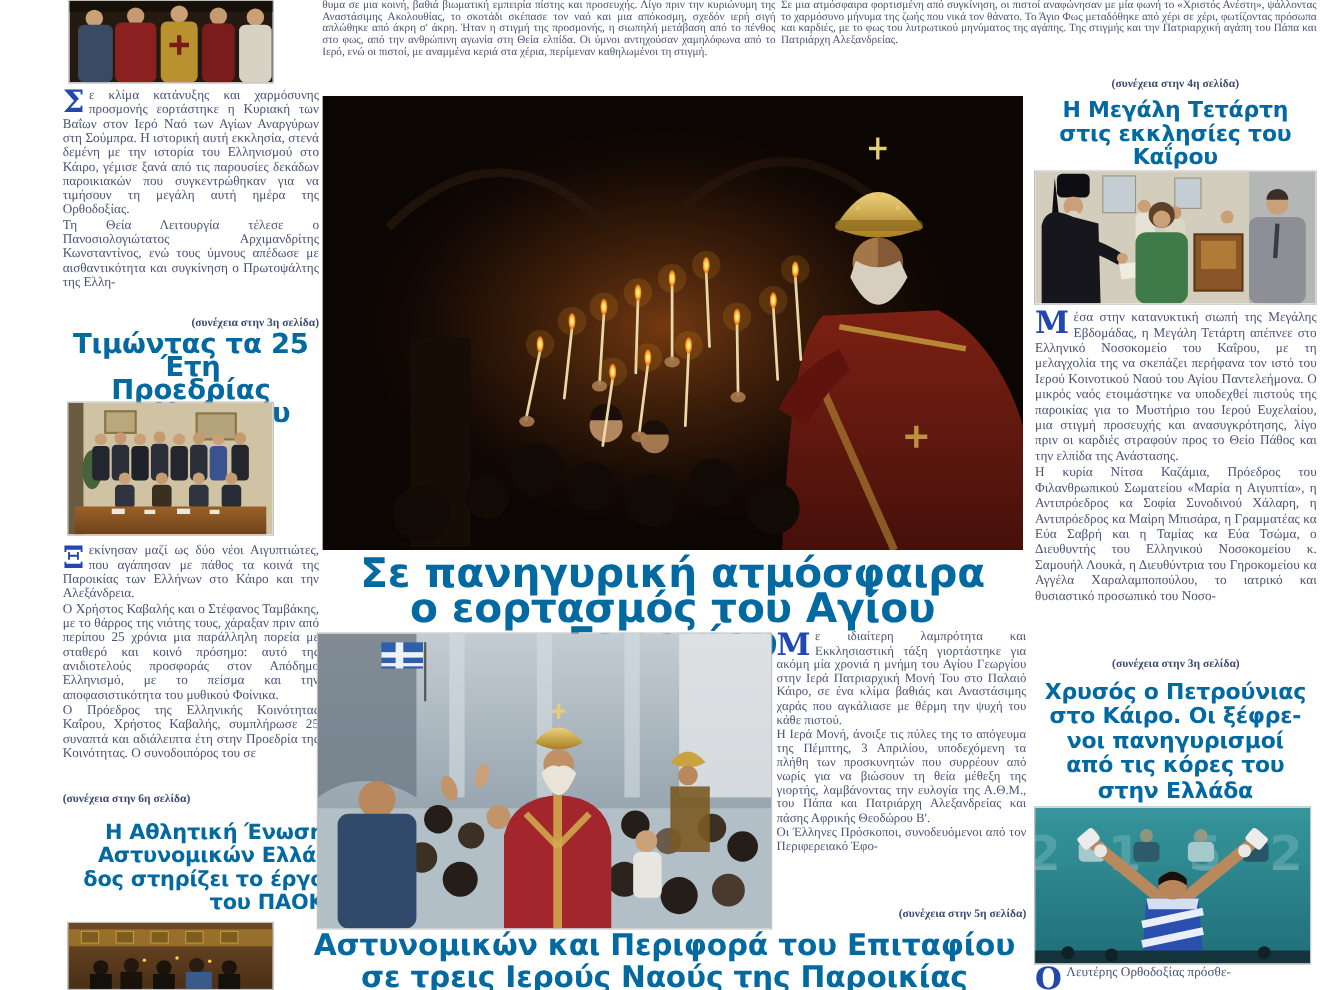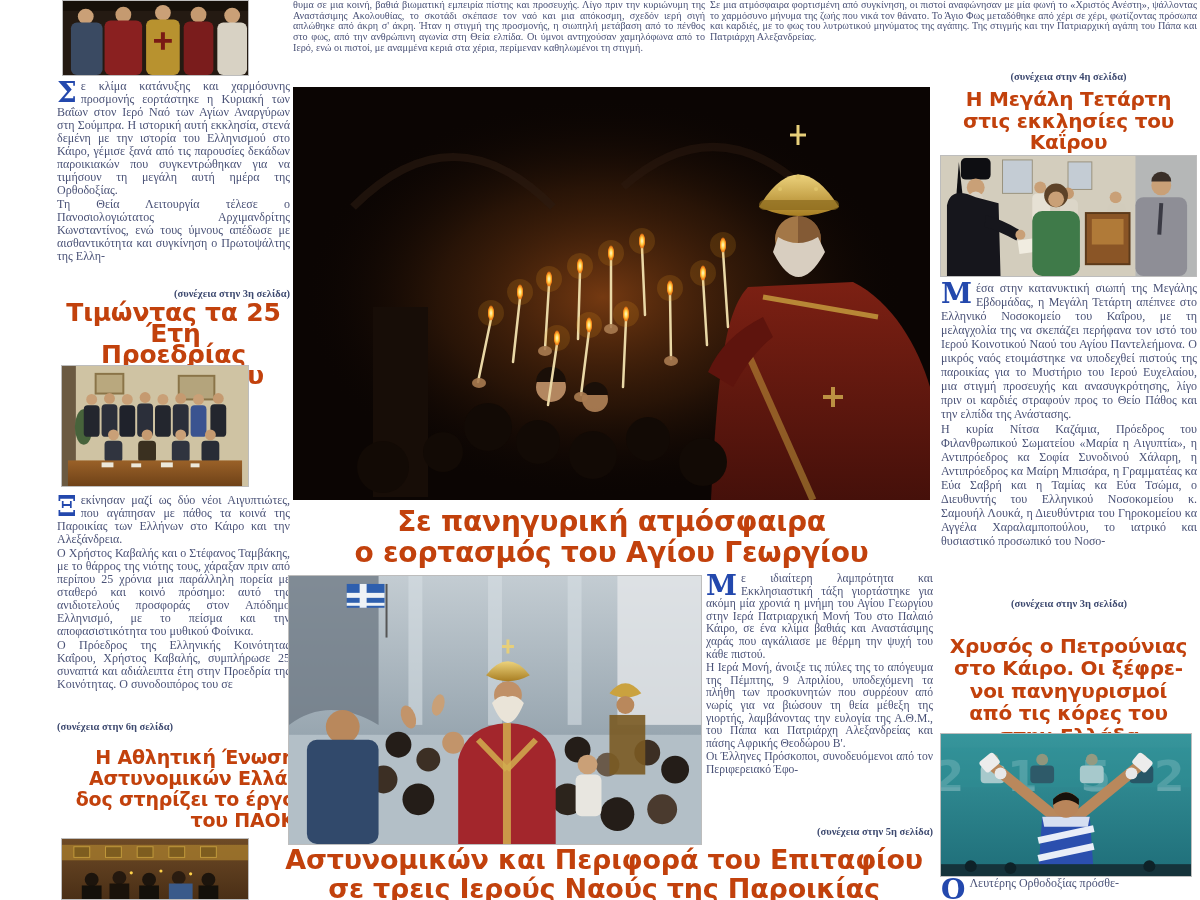--- a/index.html
+++ b/index.html
@@ -3,21 +3,21 @@
 <meta charset="utf-8">
 <style>
   html,body{margin:0;padding:0;}
   .page{position:relative;width:1200px;height:900px;background:#ffffff;overflow:hidden;
         font-family:"Liberation Serif",serif;}
   .txt{position:absolute;text-align:justify;color:#4a5277;overflow:hidden;}
   .txt p{margin:0 0 1px 0;}
   .dropcap{float:left;font-family:"DejaVu Serif",serif;font-weight:bold;color:#2348ad;
            font-size:28px;line-height:22px;padding:2px 4px 0 0;}
   .cont{position:absolute;font-weight:bold;font-size:10.5px;color:#3e4a70;}
-  .hl{position:absolute;color:#c2410c;font-family:"DejaVu Sans",sans-serif;font-weight:bold;
+  .hl{position:absolute;color:#0369a1;font-family:"DejaVu Sans",sans-serif;font-weight:bold;
       text-align:center;letter-spacing:-0.2px;}
   .photo{position:absolute;overflow:hidden;border:1px solid #bdbdbd;box-sizing:border-box;}
   .photo.noborder{border:none;}
   .photo svg{display:block;width:100%;height:100%;}
 </style>
 </head>
 <body>
 
 <div class="page">
 
@@ -248,21 +248,21 @@
       <g fill="#a97b50" opacity="0.9">
         <ellipse cx="186" cy="296" rx="7" ry="5"></ellipse>
           <ellipse cx="252" cy="264" rx="7" ry="5"></ellipse>
         <ellipse cx="318" cy="242" rx="7" ry="5"></ellipse>
           <ellipse cx="288" cy="310" rx="7" ry="5"></ellipse>
         <ellipse cx="378" cy="274" rx="7" ry="5"></ellipse>
       </g>
     </svg>
   </div>
 
-  <div class="hl" style="left:293px;top:506px;width:637px;font-size:28px;line-height:31px;">
+  <div class="hl" style="left:293px;top:506px;width:637px;font-size:37px;line-height:31px;">
     <div>Σε πανηγυρική ατμόσφαιρα</div>
     <div>ο εορτασμός του Αγίου Γεωργίου</div>
   </div>
 
   <div class="photo" style="left:288px;top:575px;width:414px;height:270px;">
     <svg viewBox="0 0 414 270" preserveAspectRatio="none">
       <defs>
         <linearGradient id="bldG" x1="0" y1="0" x2="0" y2="1">
           <stop offset="0" stop-color="#c3ccd2"></stop>
             <stop offset="1" stop-color="#98a6b0"></stop>
@@ -320,21 +320,21 @@
         <circle cx="338" cy="130" r="9" fill="#b9885c"></circle>
         <rect x="322" y="140" width="36" height="60" fill="#7a5a22" opacity="0.9"></rect>
       </g>
       <circle cx="300" cy="190" r="10" fill="#caa077"></circle>
       <rect x="288" y="200" width="26" height="42" rx="6" fill="#e8e6e0"></rect>
     </svg>
   </div>
 
   <div class="txt" style="left:706px;top:573px;width:227px;height:250px;font-size:11.6px;line-height:12.6px;">
     <p><span class="dropcap">Μ</span><span>ε ιδιαίτερη λαμπρότητα και Εκκλησιαστική τάξη γιορτάστηκε για ακόμη μία χρονιά η μνήμη του Αγίου Γεωργίου στην Ιερά Πατριαρχική Μονή Του στο Παλαιό Κάιρο, σε ένα κλίμα βαθιάς και Αναστάσιμης χαράς που αγκάλιασε με θέρμη την ψυχή του κάθε πιστού.</span></p>
-    <p>Η Ιερά Μονή, άνοιξε τις πύλες της το απόγευμα της Πέμπτης, 9 Απριλίου, υποδεχόμενη τα πλήθη των προσκυνητών που συρρέουν από νωρίς για να βιώσουν τη θεία μέθεξη της γιορτής, λαμβάνοντας την ευλογία της Α.Θ.Μ., του Πάπα και Πατριάρχη Αλεξανδρείας και πάσης Αφρικής Θεοδώρου Β'.</p>
+    <p>Η Ιερά Μονή, άνοιξε τις πύλες της το απόγευμα της Πέμπτης, 3 Απριλίου, υποδεχόμενη τα πλήθη των προσκυνητών που συρρέουν από νωρίς για να βιώσουν τη θεία μέθεξη της γιορτής, λαμβάνοντας την ευλογία της Α.Θ.Μ., του Πάπα και Πατριάρχη Αλεξανδρείας και πάσης Αφρικής Θεοδώρου Β'.</p>
     <p>Οι Έλληνες Πρόσκοποι, συνοδευόμενοι από τον Περιφερειακό Έφο-</p>
   </div>
   <div class="cont" style="left:706px;top:826px;width:227px;text-align:right;">(συνέχεια στην 5η σελίδα)</div>
 
   <div class="hl" style="left:268px;top:845px;width:672px;font-size:27px;line-height:29px;">
     <div>Αστυνομικών και Περιφορά του Επιταφίου</div>
     <div>σε τρεις Ιερούς Ναούς της Παροικίας</div>
   </div>
 
   <div class="hl" style="left:940px;top:89px;width:257px;font-size:20px;line-height:21.5px;">
@@ -382,21 +382,21 @@
       </g>
     </svg>
   </div>
 
   <div class="txt" style="left:941px;top:281px;width:256px;height:314px;font-size:12px;line-height:14px;">
     <p><span class="dropcap">Μ</span><span>έσα στην κατανυκτική σιωπή της Μεγάλης Εβδομάδας, η Μεγάλη Τετάρτη απέπνεε στο Ελληνικό Νοσοκομείο του Καΐρου, με τη μελαγχολία της να σκεπάζει περήφανα τον ιστό του Ιερού Κοινοτικού Ναού του Αγίου Παντελεήμονα. Ο μικρός ναός ετοιμάστηκε να υποδεχθεί πιστούς της παροικίας για το Μυστήριο του Ιερού Ευχελαίου, μια στιγμή προσευχής και ανασυγκρότησης, λίγο πριν οι καρδιές στραφούν προς το Θείο Πάθος και την ελπίδα της Ανάστασης.</span></p>
     <p>Η κυρία Νίτσα Καζάμια, Πρόεδρος του Φιλανθρωπικού Σωματείου «Μαρία η Αιγυπτία», η Αντιπρόεδρος κα Σοφία Συνοδινού Χάλαρη, η Αντιπρόεδρος κα Μαίρη Μπισάρα, η Γραμματέας κα Εύα Σαβρή και η Ταμίας κα Εύα Τσώμα, ο Διευθυντής του Ελληνικού Νοσοκομείου κ. Σαμουήλ Λουκά, η Διευθύντρια του Γηροκομείου κα Αγγέλα Χαραλαμποπούλου, το ιατρικό και θυσιαστικό προσωπικό του Νοσο-</p>
   </div>
   <div class="cont" style="left:941px;top:598px;width:256px;text-align:center;">(συνέχεια στην 3η σελίδα)</div>
 
-  <div class="hl" style="left:938px;top:617px;width:261px;font-size:20px;line-height:22.4px;margin-top:18px;">
+  <div class="hl" style="left:938px;top:617px;width:261px;font-size:20px;line-height:22.4px;">
     <div>Χρυσός ο Πετρούνιας</div>
     <div>στο Κάιρο. Οι ξέφρε-</div>
     <div>νοι πανηγυρισμοί</div>
     <div>από τις κόρες του</div>
     <div>στην Ελλάδα</div>
   </div>
 
   <div class="photo" style="left:940px;top:733px;width:252px;height:144px;">
     <svg viewBox="0 0 252 144" preserveAspectRatio="none">
       <defs>

